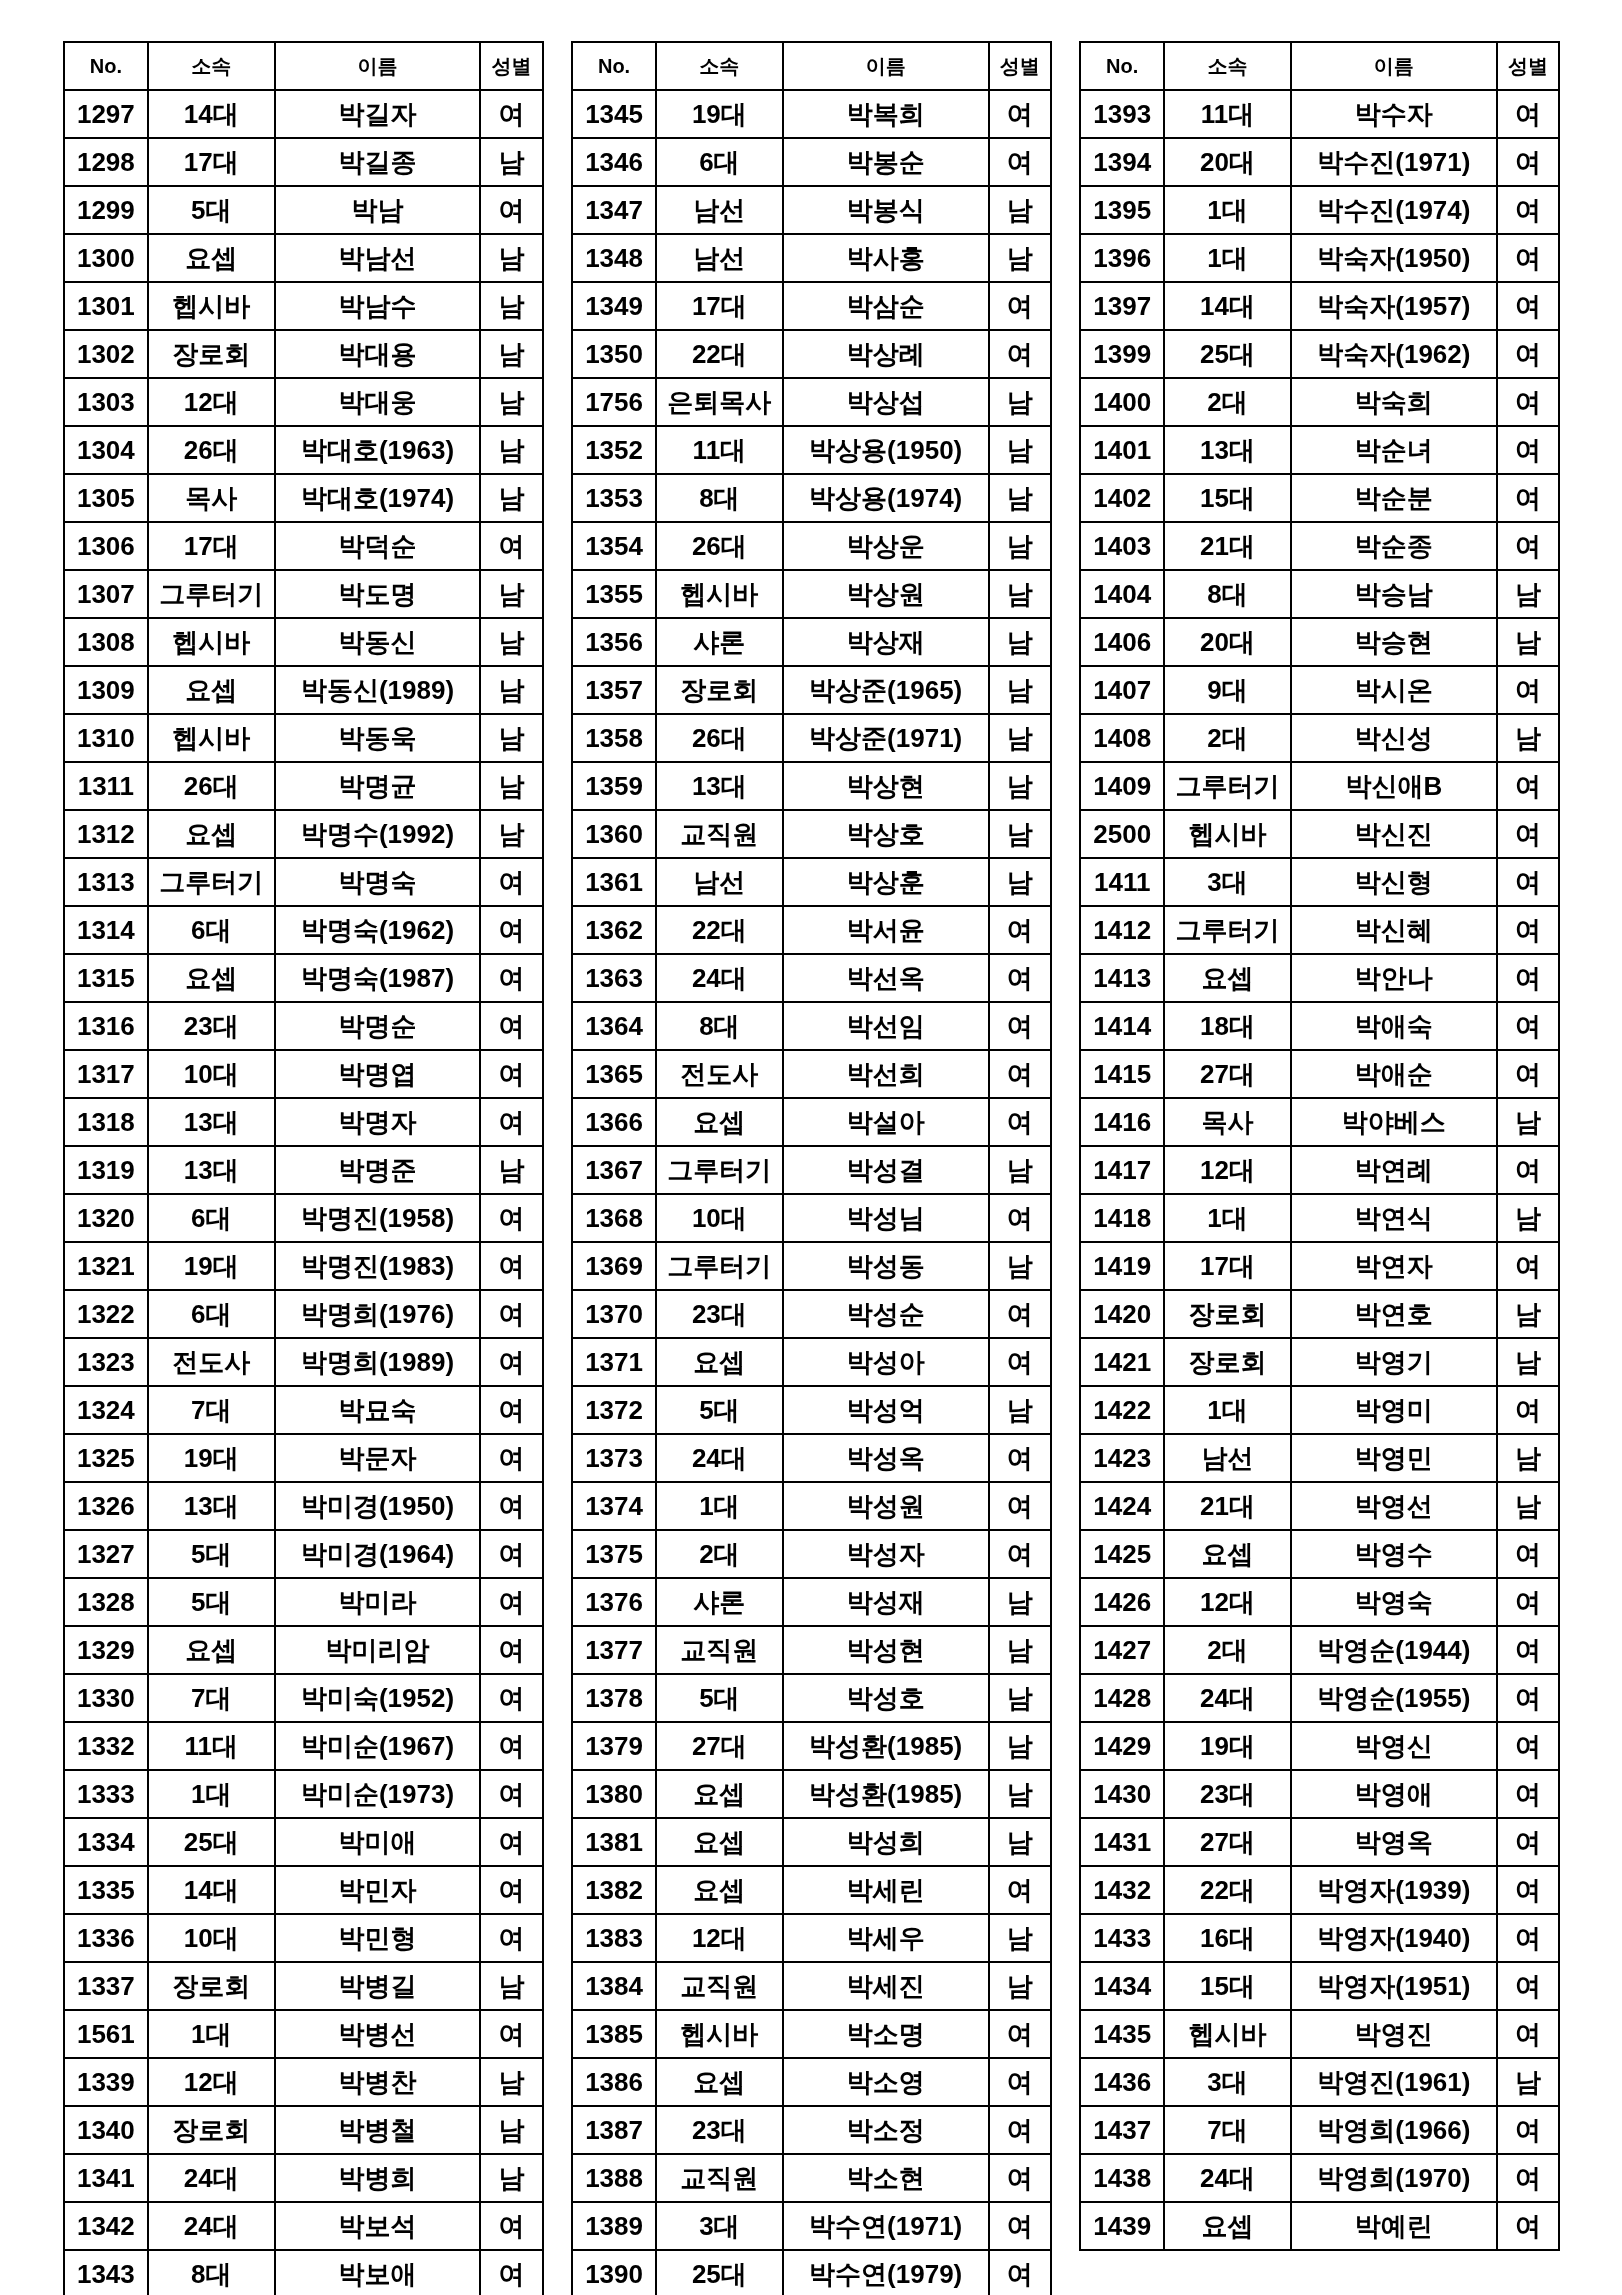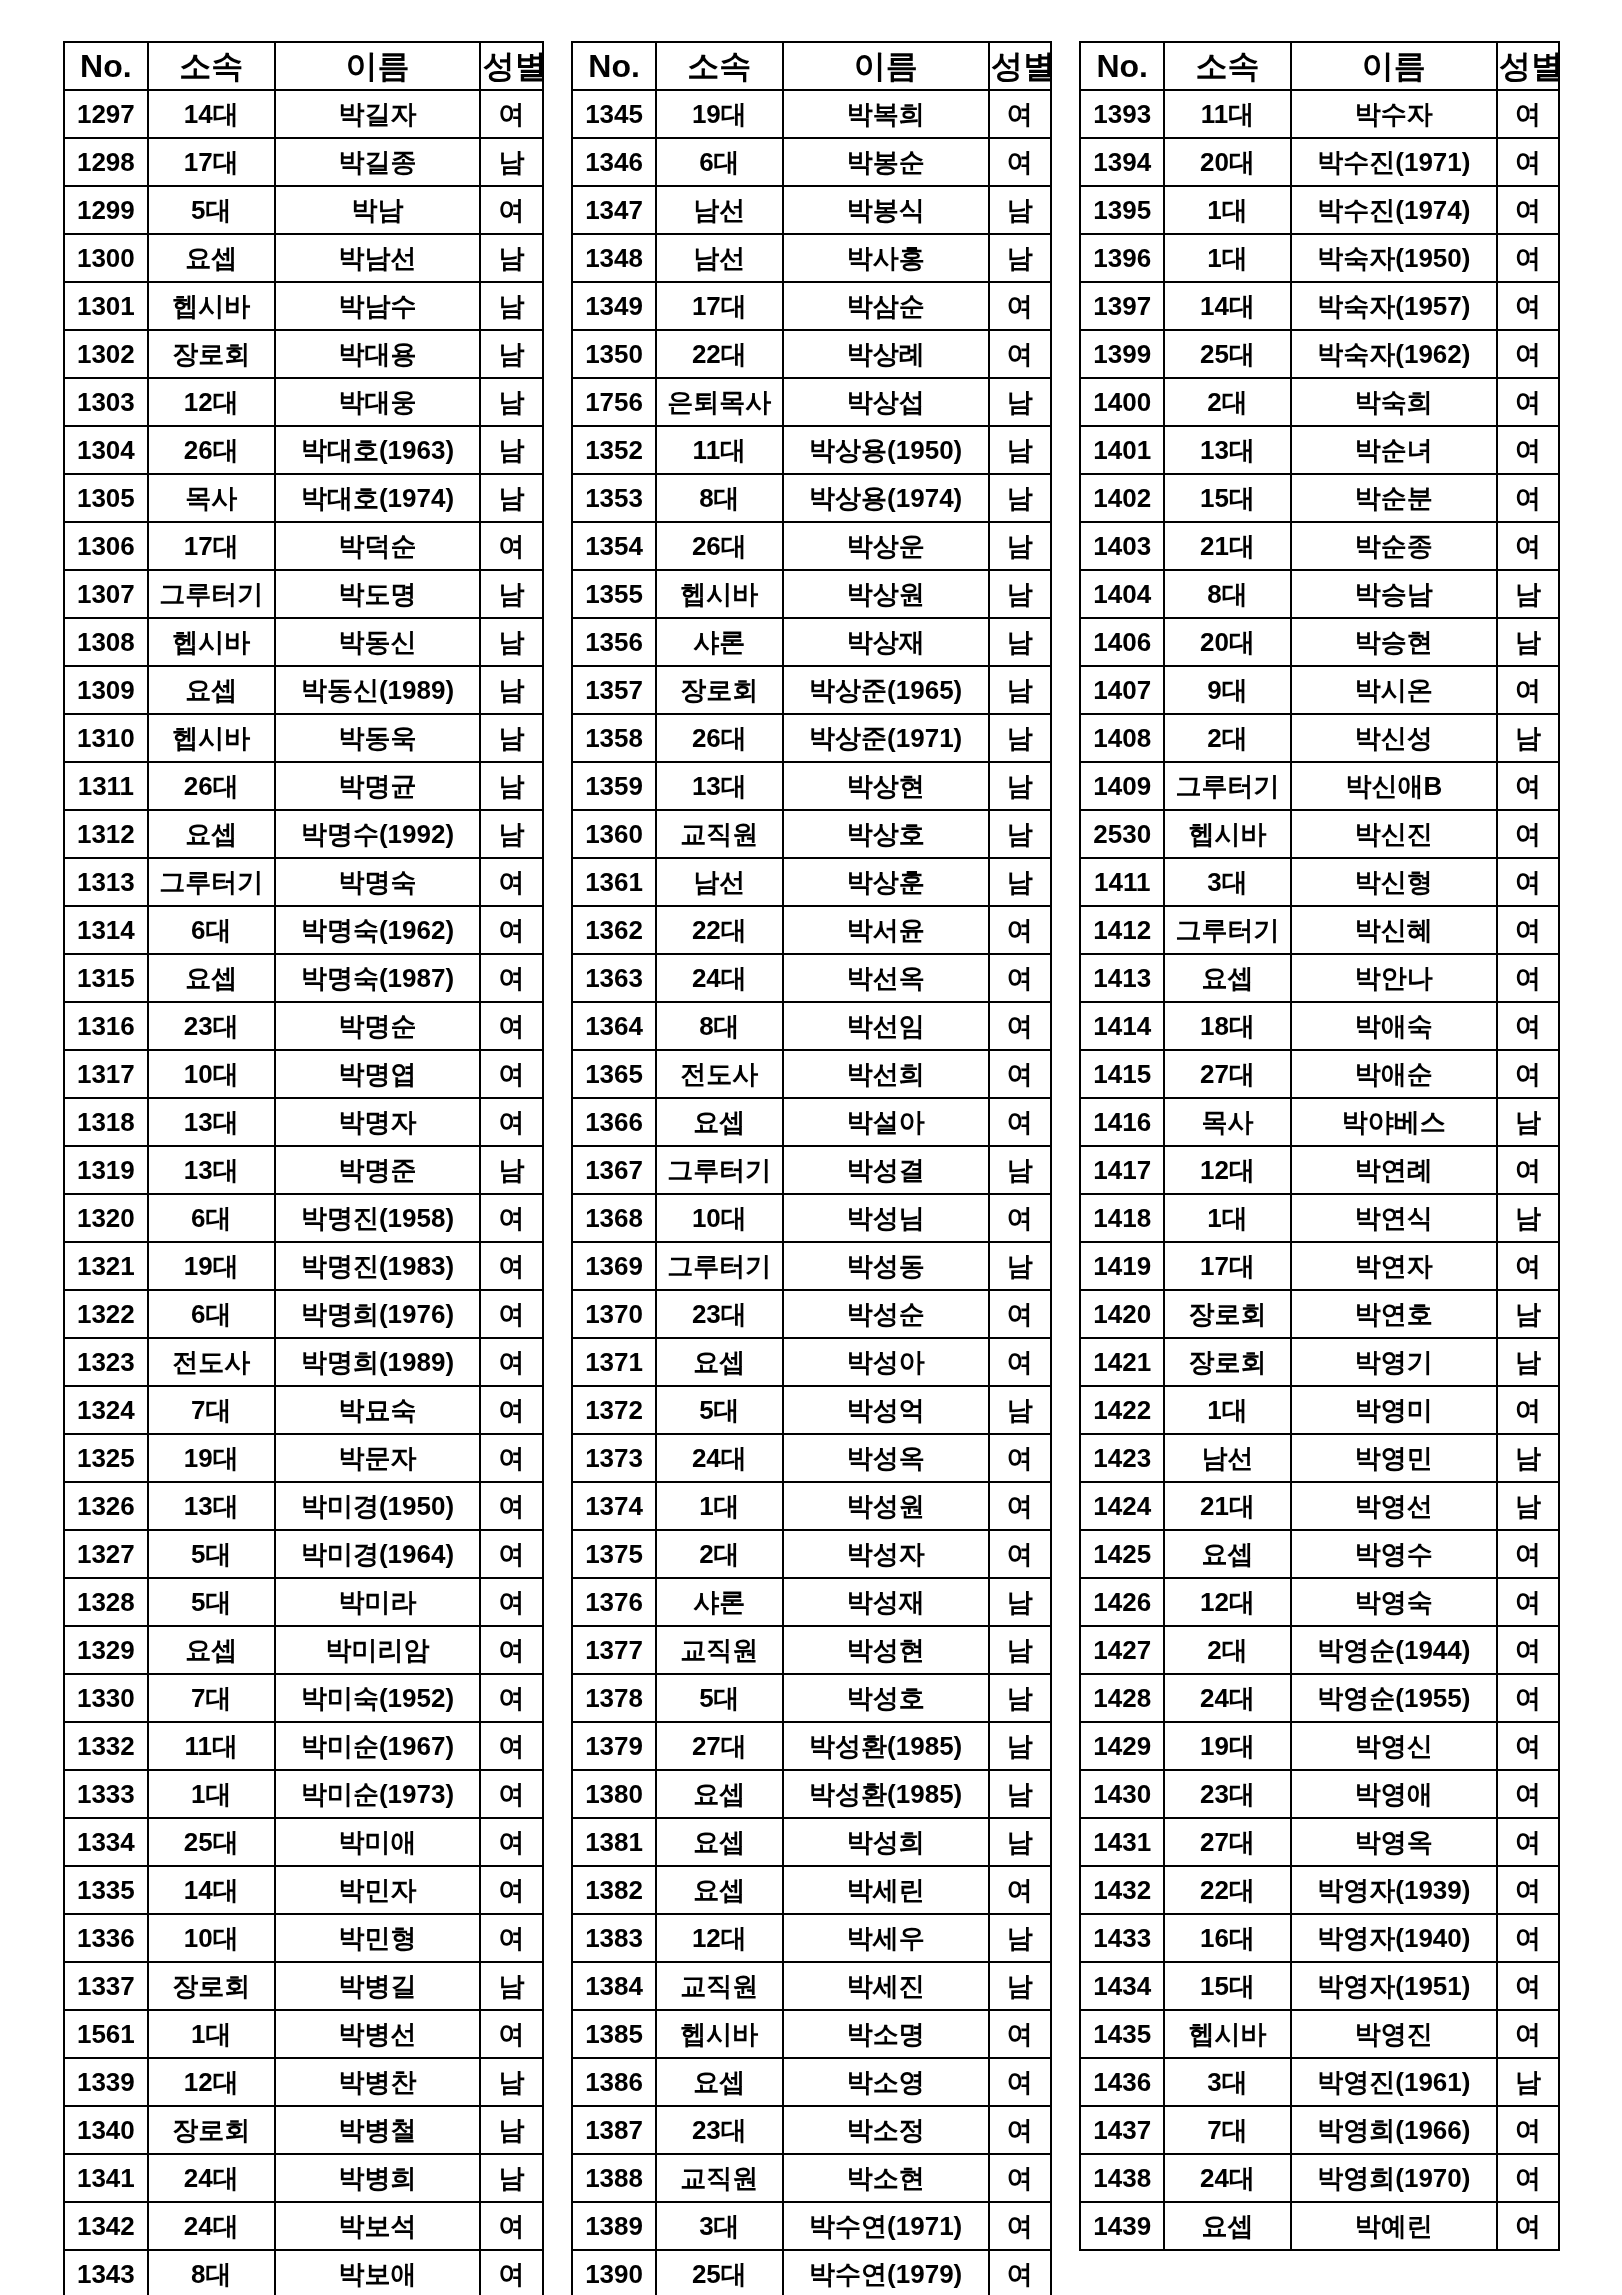--- a/index.html
+++ b/index.html
@@ -47,21 +47,21 @@
     font-size: 26px;
     line-height: 1.0;
     height: 46px;
     padding: 0 1.3px;
     font-weight: 700;
     white-space: nowrap;
     overflow: hidden;
   }
   table.roster th {
     font-weight: 700;
-    font-size: 32px;
+    font-size: 20px;
     margin-top: 17px;
   }
   
   .col-no    { width: 17.5%; }
   .col-dept  { width: 26.5%; }
   .col-name  { width: 43.0%; }
   .col-sex   { width: 13.0%; }
 
   td.cell-no   { font-weight: 400; }
   td.cell-dept { font-weight: 700; }
@@ -777,21 +777,21 @@
               <td class="cell-name">박신성</td>
               <td class="cell-sex">남</td>
             </tr>
             <tr>
               <td class="cell-no">1409</td>
               <td class="cell-dept">그루터기</td>
               <td class="cell-name">박신애B</td>
               <td class="cell-sex">여</td>
             </tr>
             <tr>
-              <td class="cell-no">2530</td>
+              <td class="cell-no">2500</td>
               <td class="cell-dept">헵시바</td>
               <td class="cell-name">박신진</td>
               <td class="cell-sex">여</td>
             </tr>
             <tr>
               <td class="cell-no">1411</td>
               <td class="cell-dept">3대</td>
               <td class="cell-name">박신형</td>
               <td class="cell-sex">여</td>
             </tr>

